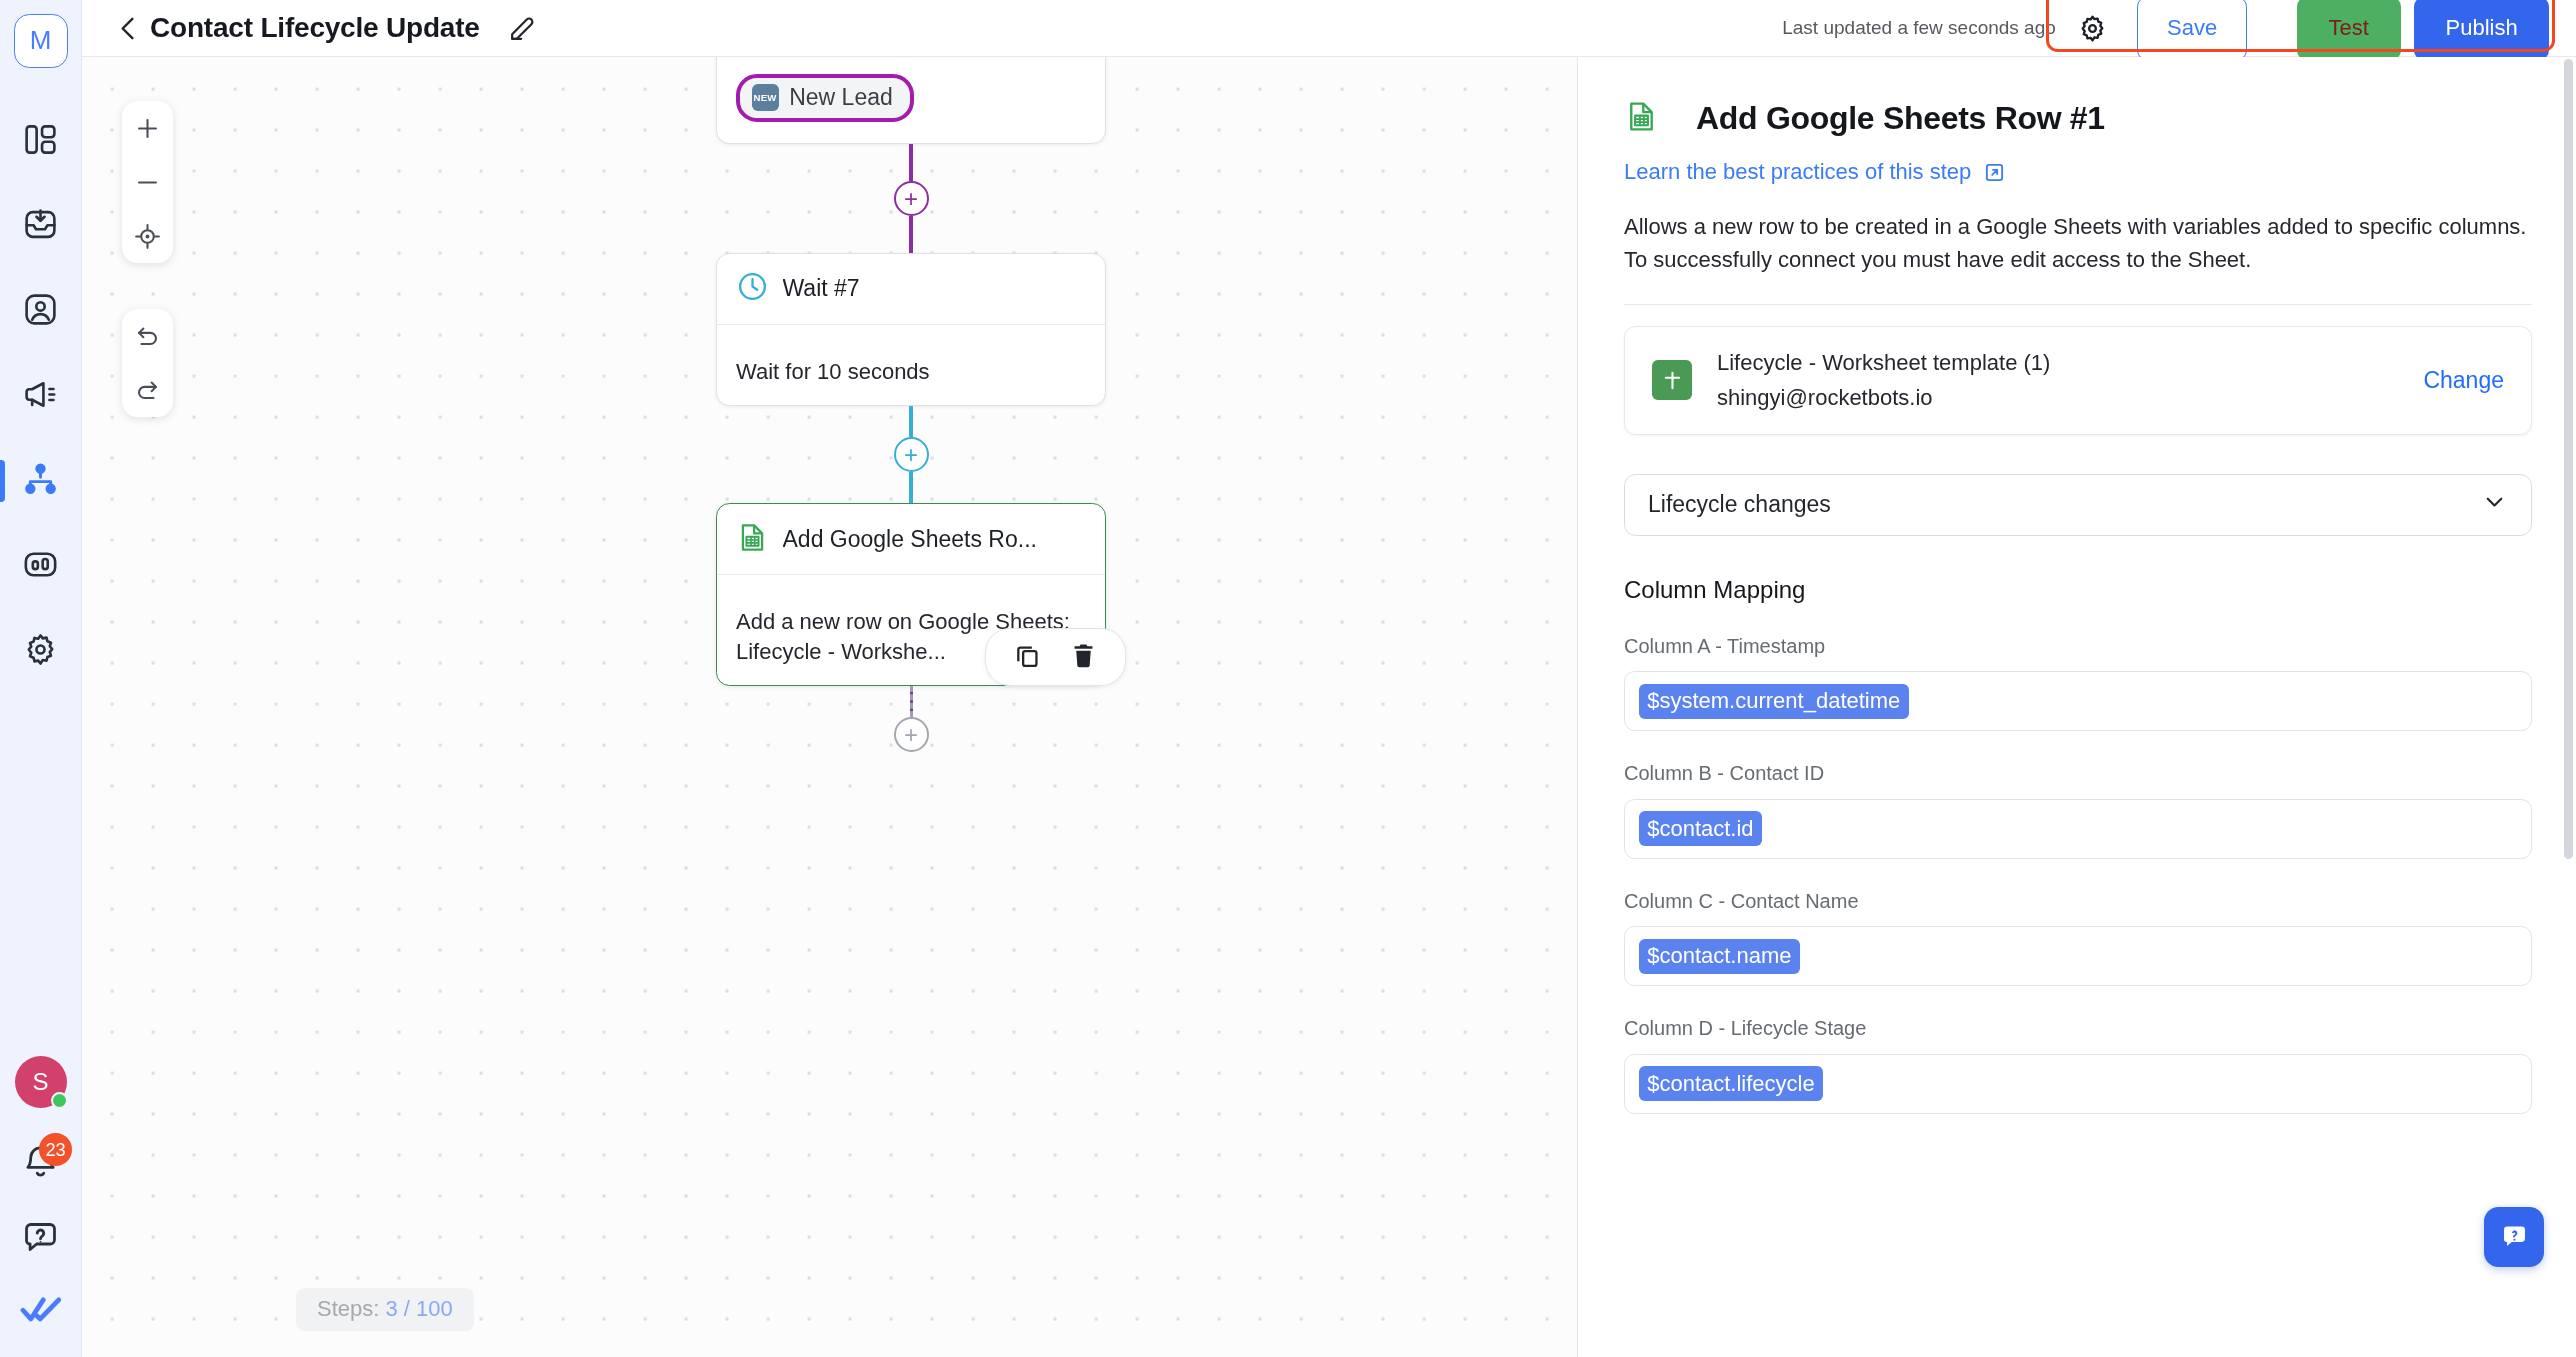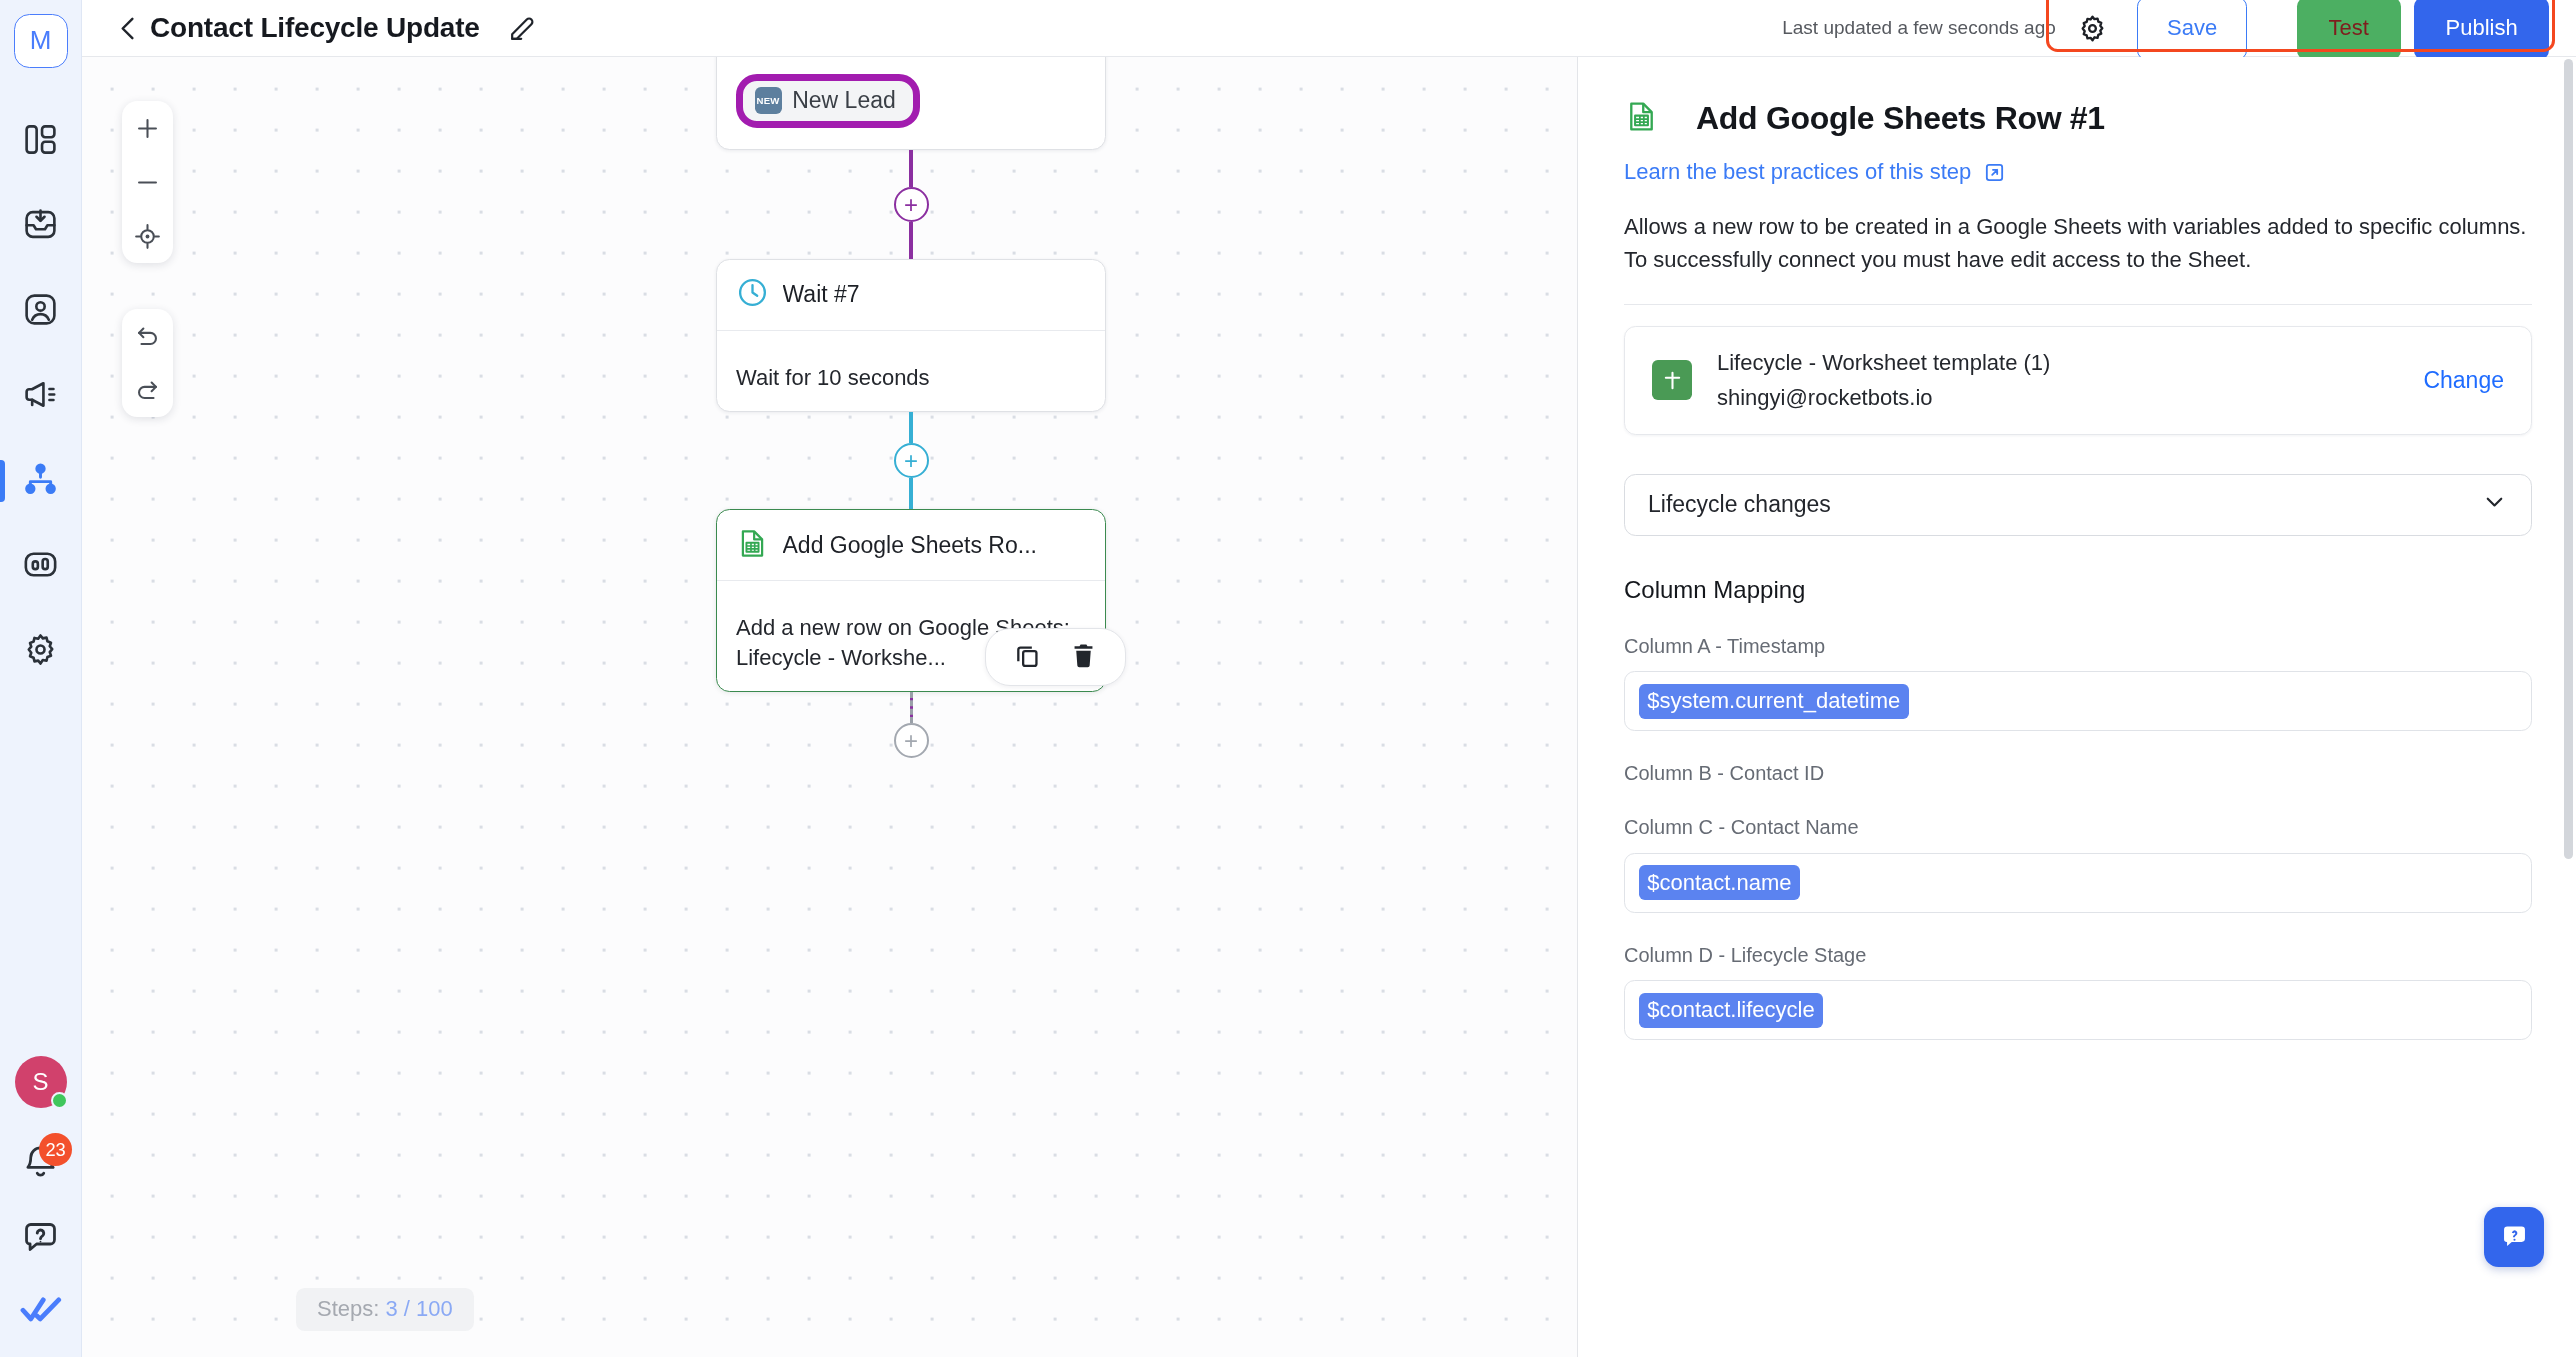--- a/index.html
+++ b/index.html
@@ -122,21 +122,21 @@
     box-shadow: 0 1px 3.9px rgba(25,35,60,.08);
     overflow: hidden;
   }
   .node.selected { border: 1.9px solid #3b8a4f; box-shadow: 0 1px 4.8px rgba(25,60,35,.10); }
   .node-head { display: flex; align-items: center; gap: 13.5px; padding: 16.4px 19px; min-height: 62px; }
   .node-head .n-title { font-size: 23px; color: #1d2026; white-space: nowrap; overflow: hidden; }
   .node-body { border-top: 1px solid #e8eaee; padding: 32px 19px 19px; font-size: 22px; color: #24272d; line-height: 1.34; word-break: break-all; }
   .trigger-node { border-radius: 13.5px; }
   .chip {
     display: inline-flex; align-items: center; gap: 10.6px;
-    background: #f3f4f6; border: 7px solid #a21caf;
+    background: #f3f4f6; border: 4px solid #a21caf;
     border-radius: 21px; padding: 6.7px 17.3px 6.7px 11.6px;
     font-size: 23px; color: #3a3f46;
   }
   .new-badge {
     width: 27px; height: 27px; border-radius: 5.8px; background: #5d7f9e;
     color: #fff; font-size: 9.6px; font-weight: 700; letter-spacing: 0.3px;
     display: flex; align-items: center; justify-content: center;
   }
   .conn { position: relative; width: 390px; display: flex; flex-direction: column; align-items: center; }
   .conn .line { width: 4.8px; background: #8b2fa0; }
@@ -527,20 +527,23 @@
 
           <div class="field">
             <div class="field-label">Column A - Timestamp</div>
             <div class="field-input">
               <span class="var-token">$system.current_datetime</span>
             </div>
           </div>
 
           <div class="field">
             <div class="field-label">Column B - Contact ID</div>
+            <div class="field-input">
+              <span class="var-token">$contact.id</span>
+            </div>
           </div>
 
           <div class="field">
             <div class="field-label">Column C - Contact Name</div>
             <div class="field-input">
               <span class="var-token">$contact.name</span>
             </div>
           </div>
 
           <div class="field">

